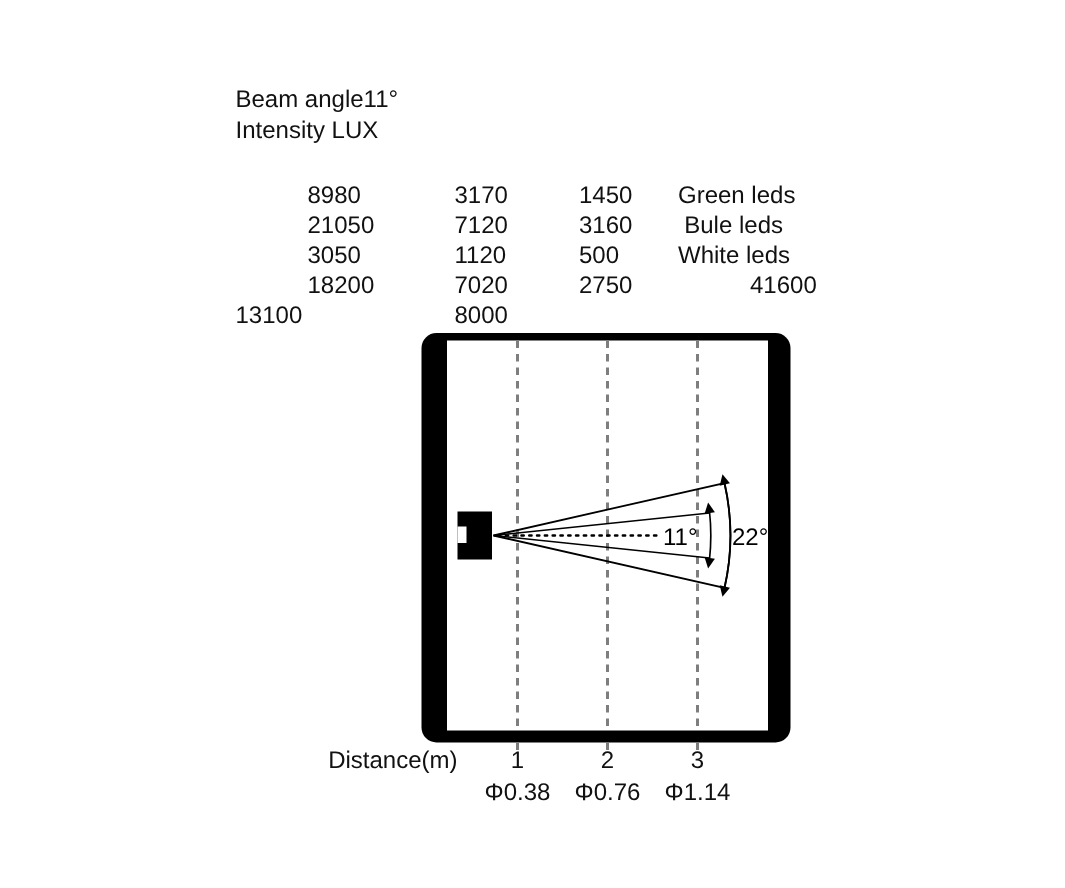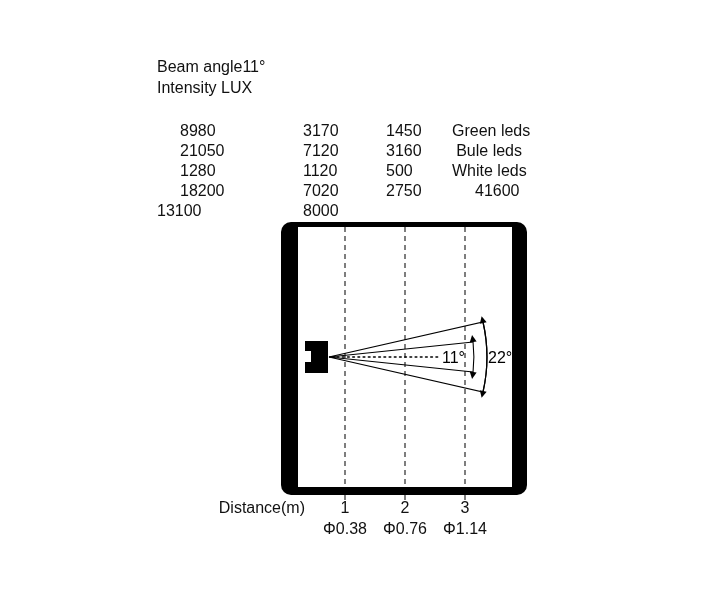--- a/index.html
+++ b/index.html
@@ -29,21 +29,21 @@
     left: 157px;
     top: 121px;
     display: grid;
     grid-template-columns: 146px 83px 66px 70px;
     grid-auto-rows: 20px;
     font-size: 16px;
     line-height: 20px;
     white-space: nowrap;
   }
   .lux-table .tlabel { text-align: right; }
-  .lux-table .v1 { padding-left: 23px; }
+  .lux-table .v1 { padding-left: 23px; margin-left: 25px; }
 
   
   .diagram {
     position: absolute;
     left: 280px;
     top: 221px;
     width: 248px;
     height: 282px;
   }
   .dash { stroke: #7e7e7e; stroke-width: 2; stroke-dasharray: 5 4; fill: none; }
@@ -89,21 +89,21 @@
     <span class="v1">8980</span>
     <span>3170</span>
     <span>1450</span>
 
     <span class="tlabel">Green leds</span>
     <span class="v1">21050</span>
     <span>7120</span>
     <span>3160</span>
 
     <span class="tlabel">Bule leds</span>
-    <span class="v1">1280</span>
+    <span class="v1">3050</span>
     <span>1120</span>
     <span>500</span>
 
     <span class="tlabel">White leds</span>
     <span class="v1">18200</span>
     <span>7020</span>
     <span>2750</span>
 
     <span class="v1">41600</span>
     <span>13100</span>

